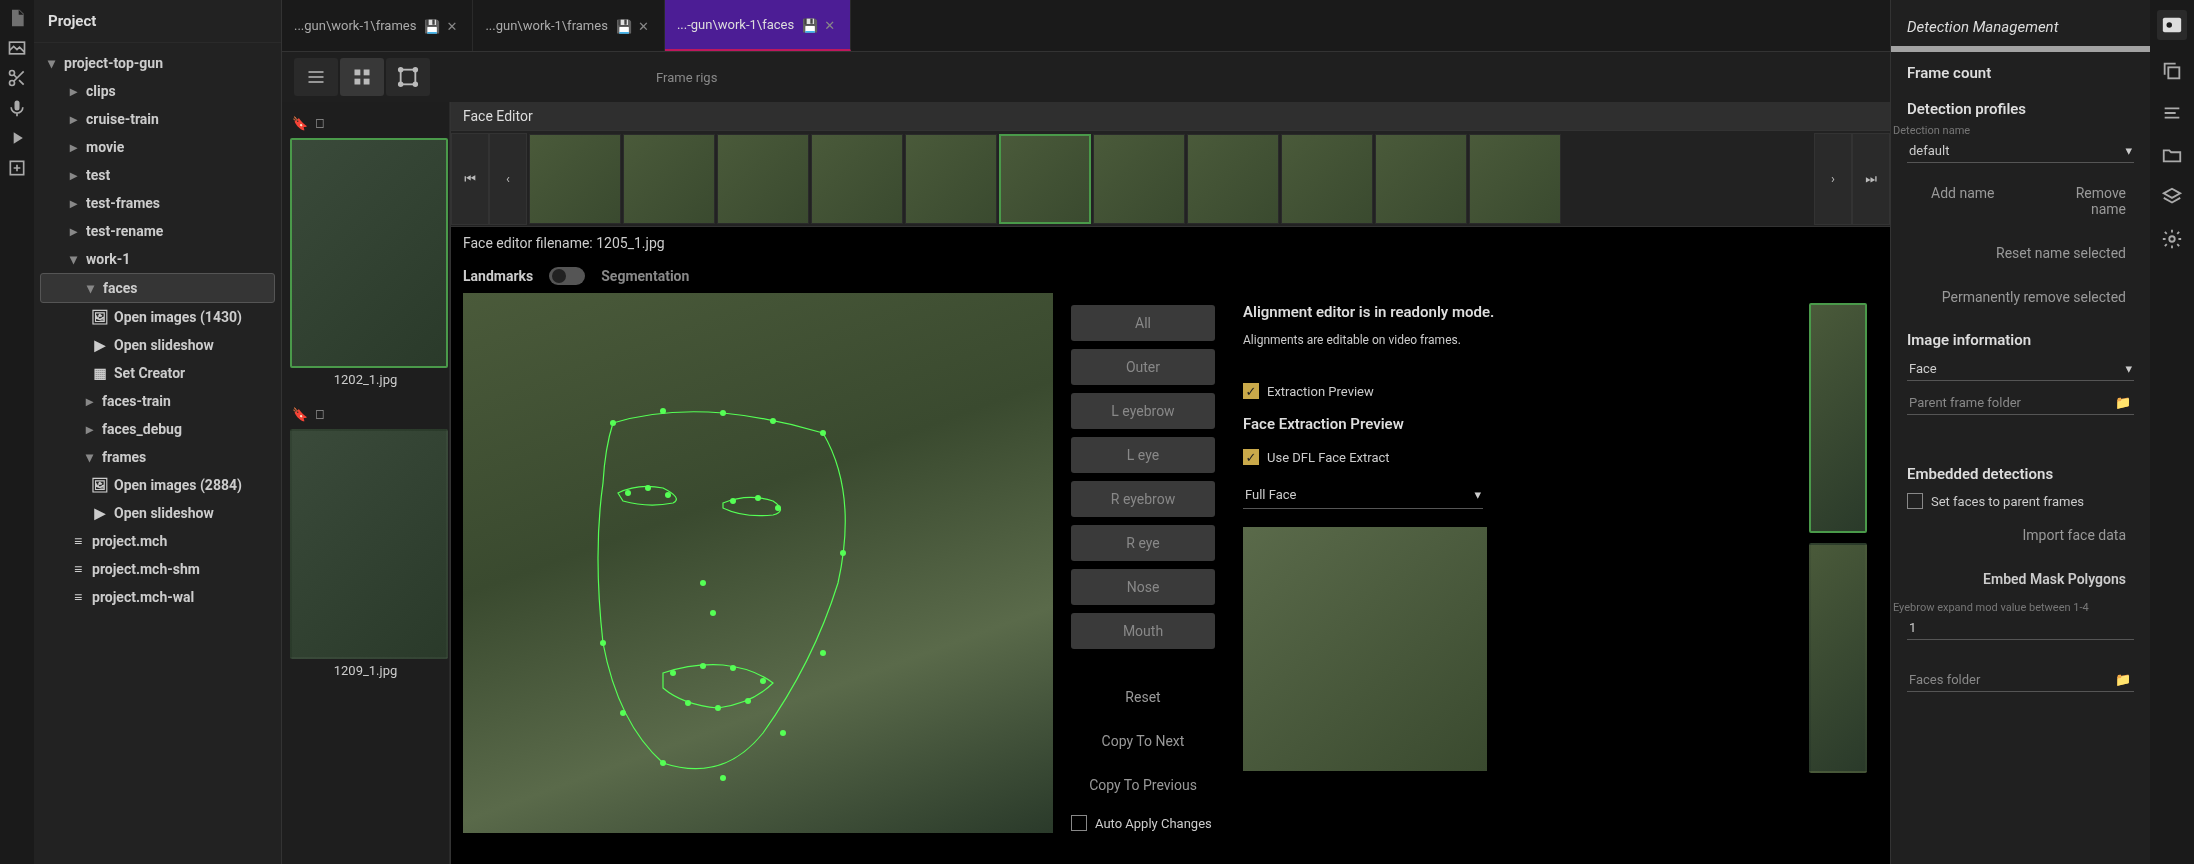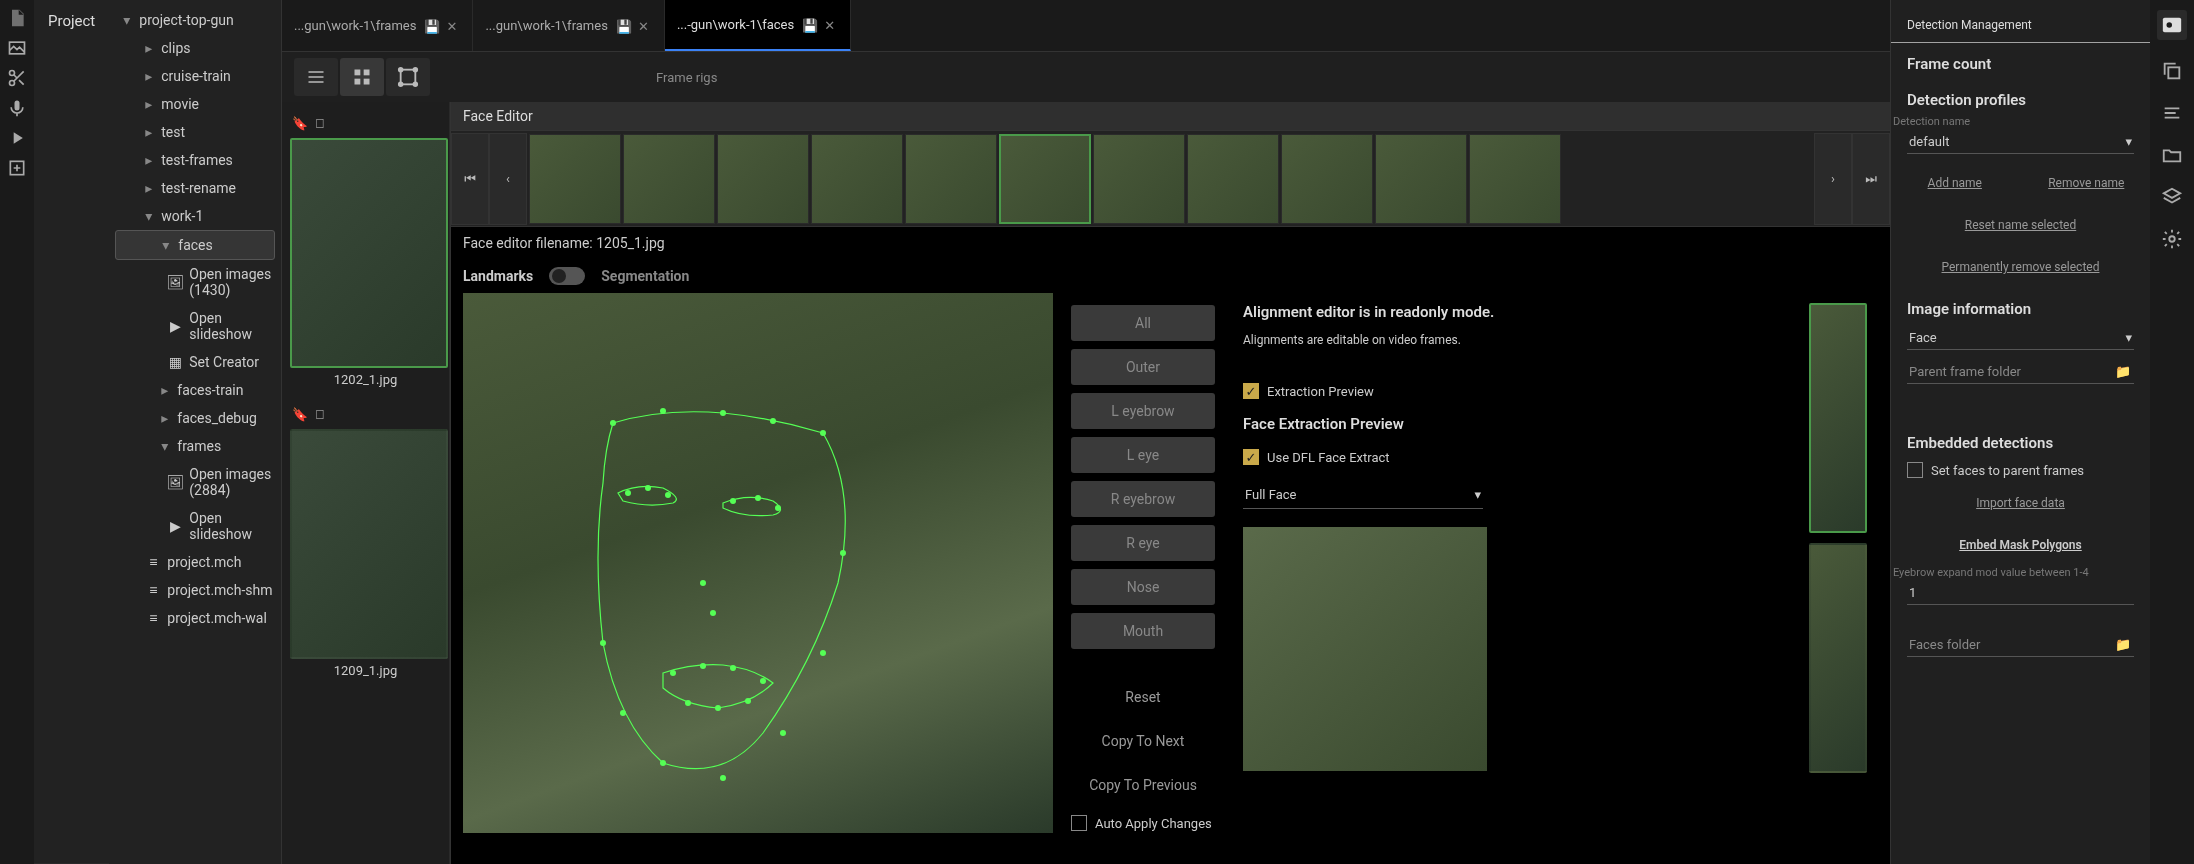--- a/index.html
+++ b/index.html
@@ -20,22 +20,23 @@
   flex-direction: column;
   padding-top: 8px;
   gap: 10px;
   align-items: center;
 }
 .left-rail .icon { width: 20px; height: 20px; color: #aaa; cursor: pointer; }
 .project-panel {
   width: 248px;
   background: #222;
   display: flex;
-  flex-direction: row;
+  flex-direction: column;
   border-right: 1px solid #333;
+  font-weight: bold;
 }
 .project-header {
   padding: 12px 14px;
   font-size: 15px;
   color: #ddd;
   border-bottom: 1px solid #2a2a2a;
 }
 .tree { flex: 1; overflow-y: auto; padding: 6px 0; font-size: 14px; }
 .tree-item {
   display: flex;
@@ -64,21 +65,21 @@
 .tab {
   display: flex;
   align-items: center;
   gap: 8px;
   padding: 0 12px;
   height: 100%;
   color: #aaa;
   border-right: 1px solid #2a2a2a;
   cursor: pointer;
 }
-.tab.active { background: #000000; color: #ddd; border-bottom: 2px solid #3b82f6; }
+.tab.active { background: #4c1d95; color: #ddd; border-bottom: 2px solid #be185d; }
 .tab .save-icon, .tab .close-icon { width: 14px; height: 14px; color: #888; }
 .toolbar {
   display: flex;
   height: 50px;
   background: #1f1f1f;
   align-items: center;
   padding: 0 12px;
   gap: 2px;
 }
 .toolbar .tbtn {
@@ -233,23 +234,24 @@
 .right-panel {
   width: 260px;
   background: #202020;
   border-left: 1px solid #333;
   padding: 8px 0;
   display: flex;
   flex-direction: column;
 }
 .right-panel-header {
   padding: 10px 16px;
-  font-size: 12px;
+  font-size: 15px;
   color: #ddd;
-  border-bottom: 1px solid #a3a3a3;
+  border-bottom: 6px solid #a3a3a3;
+  font-style: italic;
 }
 .section-title {
   padding: 12px 16px 6px;
   font-size: 15px;
   font-weight: 600;
   color: #ddd;
 }
 .small-label {
   padding: 0 2px;
   font-size: 11px;
@@ -260,26 +262,25 @@
   border-bottom: 1px solid #555;
   padding: 4px 2px;
   display: flex;
   justify-content: space-between;
   align-items: center;
   color: #ccc;
 }
 .panel-btn {
   margin: 4px 16px;
   padding: 10px 8px;
-  text-align: center;
+  text-align: right;
   background: transparent;
   color: #999;
   cursor: pointer;
-  font-size: 12px;
-  text-decoration: underline;
+  font-size: 14px;
 }
 .right-rail {
   width: 44px;
   background: #1a1a1a;
   display: flex;
   flex-direction: column;
   align-items: center;
   padding-top: 10px;
   gap: 20px;
 }

